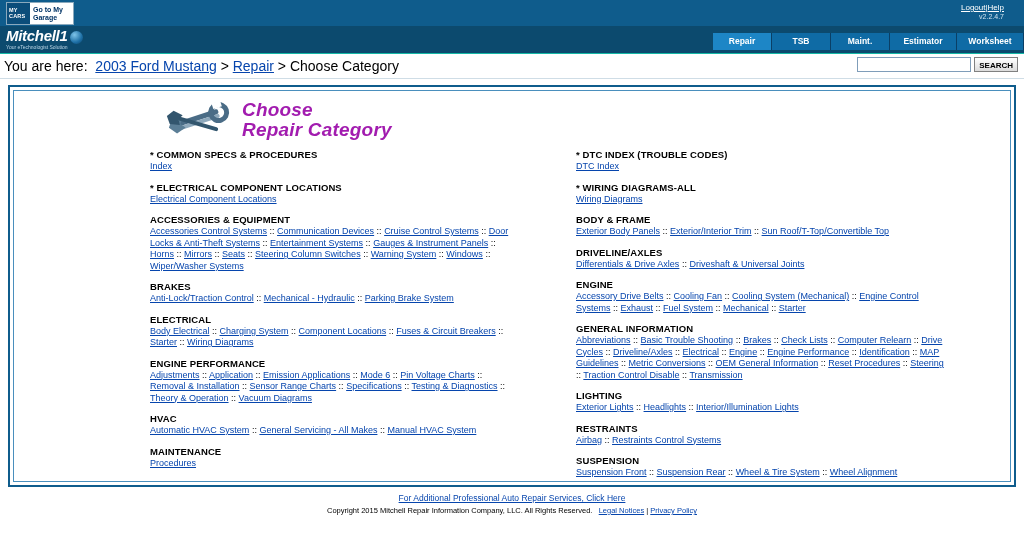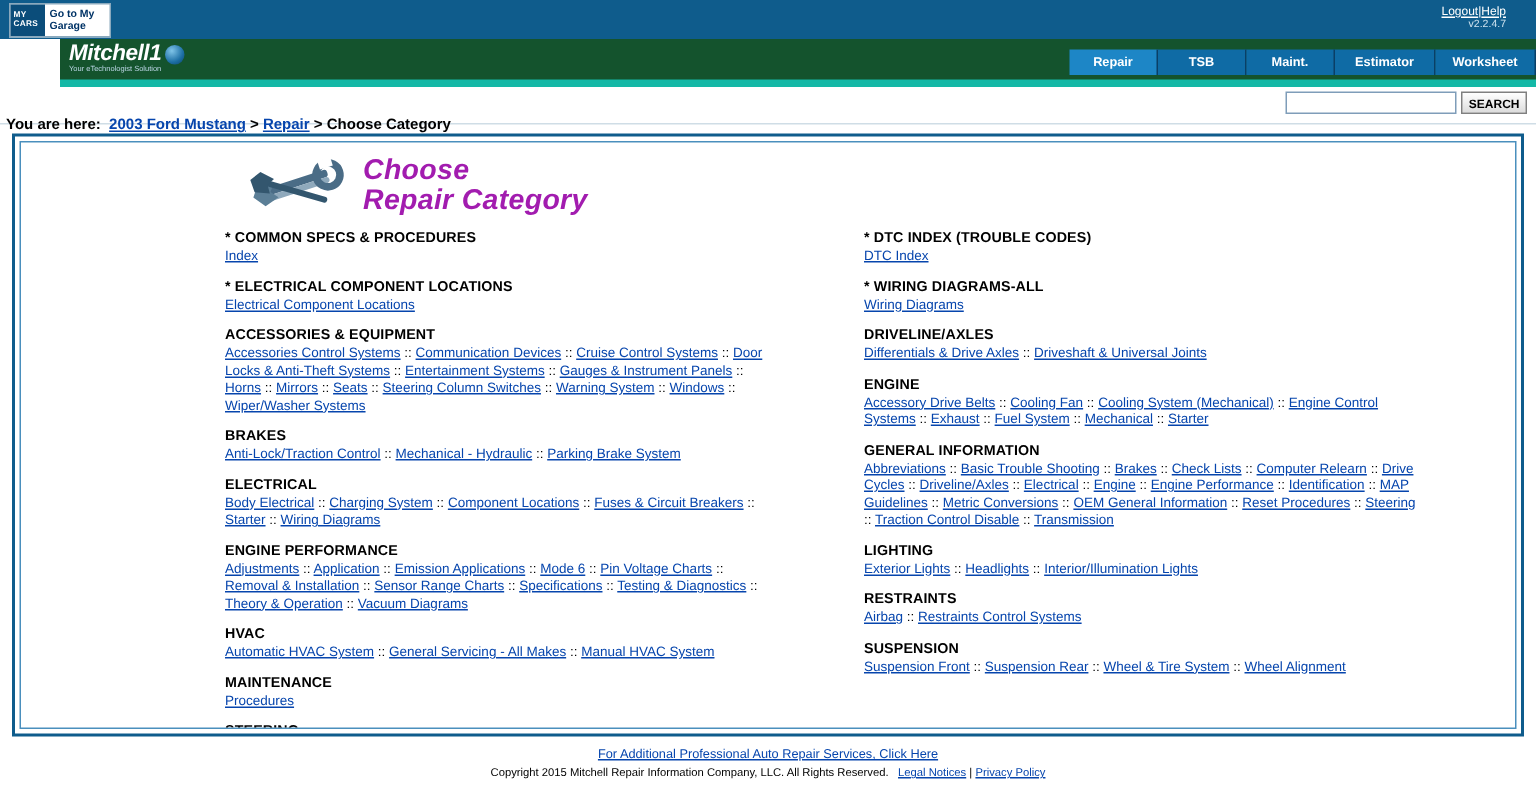--- a/index.html
+++ b/index.html
@@ -67,24 +67,23 @@
   }
   .version {
     font-size: 7px;
     color: #cfe3ef;
     margin-top: 1px;
   }
 
   
   .navband {
     height: 27px;
-    background: #14532d;
-    position: relative;
-    border-bottom: 5px solid #14b8a6;
-    margin-left: 40px;
+    background: #0c4a6e;
+    position: relative;
+    border-bottom: 1px solid #14b8a6;
   }
   .mitchell-logo {
     position: absolute;
     left: 6px;
     top: 2px;
     color: #ffffff;
   }
   .mitchell-logo .m1 {
     font-size: 15px;
     font-weight: bold;
@@ -134,24 +133,23 @@
   
   .crumbbar {
     height: 24px;
     background: #ffffff;
     position: relative;
     border-bottom: 1px solid #cfdde6;
   }
   .crumbs {
     position: absolute;
     left: 4px;
-    top: 20px;
-    font-size: 10px;
+    top: 4px;
+    font-size: 14px;
     color: #000000;
-    font-weight: bold;
   }
   .crumbs a {
     color: #0645ad;
     text-decoration: underline;
   }
   .searchbox {
     position: absolute;
     right: 6px;
     top: 3px;
     display: flex;
@@ -369,20 +367,24 @@
       <div class="col right">
           <div class="group">
             <div class="group-title">* DTC INDEX (TROUBLE CODES)</div>
             <div class="group-links"><a href="#">DTC Index</a></div>
           </div>
           <div class="group">
             <div class="group-title">* WIRING DIAGRAMS-ALL</div>
             <div class="group-links"><a href="#">Wiring Diagrams</a></div>
           </div>
           <div class="group">
+            <div class="group-title">BODY &amp; FRAME</div>
+            <div class="group-links"><a href="#">Exterior Body Panels</a><span class="sep"> :: </span><a href="#">Exterior/Interior Trim</a><span class="sep"> :: </span><a href="#">Sun Roof/T-Top/Convertible Top</a></div>
+          </div>
+          <div class="group">
             <div class="group-title">DRIVELINE/AXLES</div>
             <div class="group-links"><a href="#">Differentials &amp; Drive Axles</a><span class="sep"> :: </span><a href="#">Driveshaft &amp; Universal Joints</a></div>
           </div>
           <div class="group">
             <div class="group-title">ENGINE</div>
             <div class="group-links"><a href="#">Accessory Drive Belts</a><span class="sep"> :: </span><a href="#">Cooling Fan</a><span class="sep"> :: </span><a href="#">Cooling System (Mechanical)</a><span class="sep"> :: </span><a href="#">Engine Control Systems</a><span class="sep"> :: </span><a href="#">Exhaust</a><span class="sep"> :: </span><a href="#">Fuel System</a><span class="sep"> :: </span><a href="#">Mechanical</a><span class="sep"> :: </span><a href="#">Starter</a></div>
           </div>
           <div class="group">
             <div class="group-title">GENERAL INFORMATION</div>
             <div class="group-links"><a href="#">Abbreviations</a><span class="sep"> :: </span><a href="#">Basic Trouble Shooting</a><span class="sep"> :: </span><a href="#">Brakes</a><span class="sep"> :: </span><a href="#">Check Lists</a><span class="sep"> :: </span><a href="#">Computer Relearn</a><span class="sep"> :: </span><a href="#">Drive Cycles</a><span class="sep"> :: </span><a href="#">Driveline/Axles</a><span class="sep"> :: </span><a href="#">Electrical</a><span class="sep"> :: </span><a href="#">Engine</a><span class="sep"> :: </span><a href="#">Engine Performance</a><span class="sep"> :: </span><a href="#">Identification</a><span class="sep"> :: </span><a href="#">MAP Guidelines</a><span class="sep"> :: </span><a href="#">Metric Conversions</a><span class="sep"> :: </span><a href="#">OEM General Information</a><span class="sep"> :: </span><a href="#">Reset Procedures</a><span class="sep"> :: </span><a href="#">Steering</a><span class="sep"> :: </span><a href="#">Traction Control Disable</a><span class="sep"> :: </span><a href="#">Transmission</a></div>

